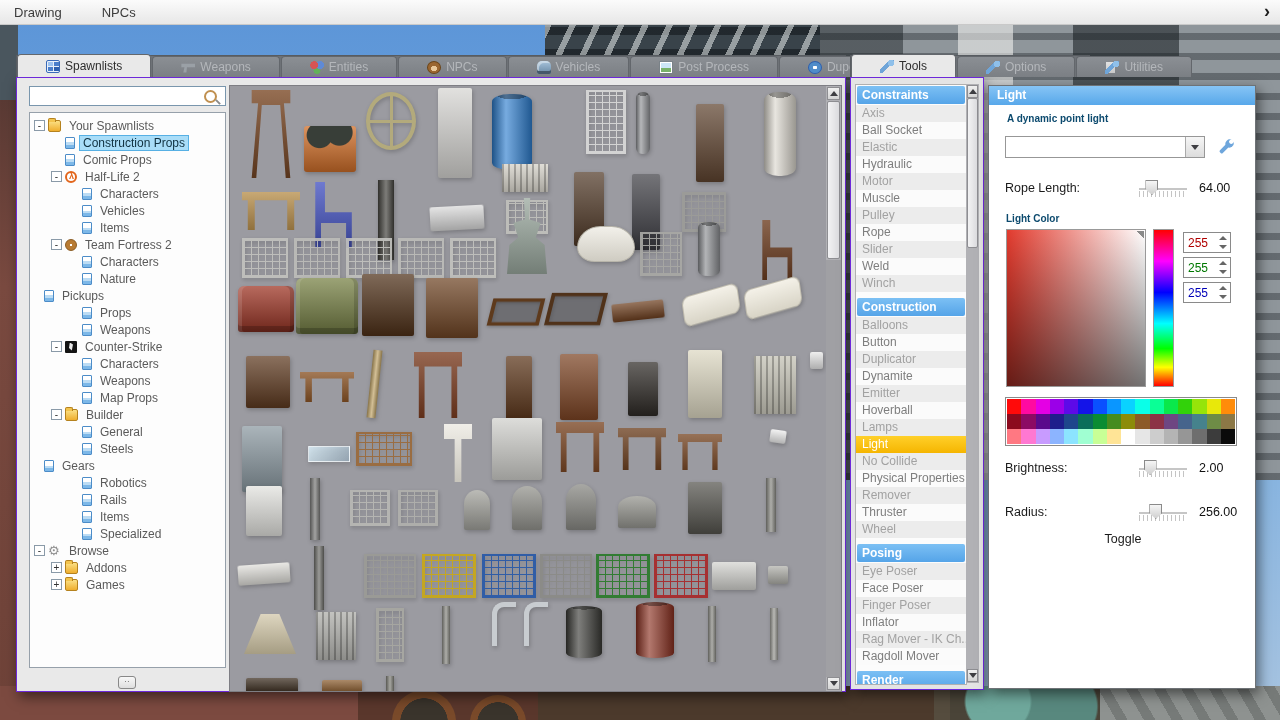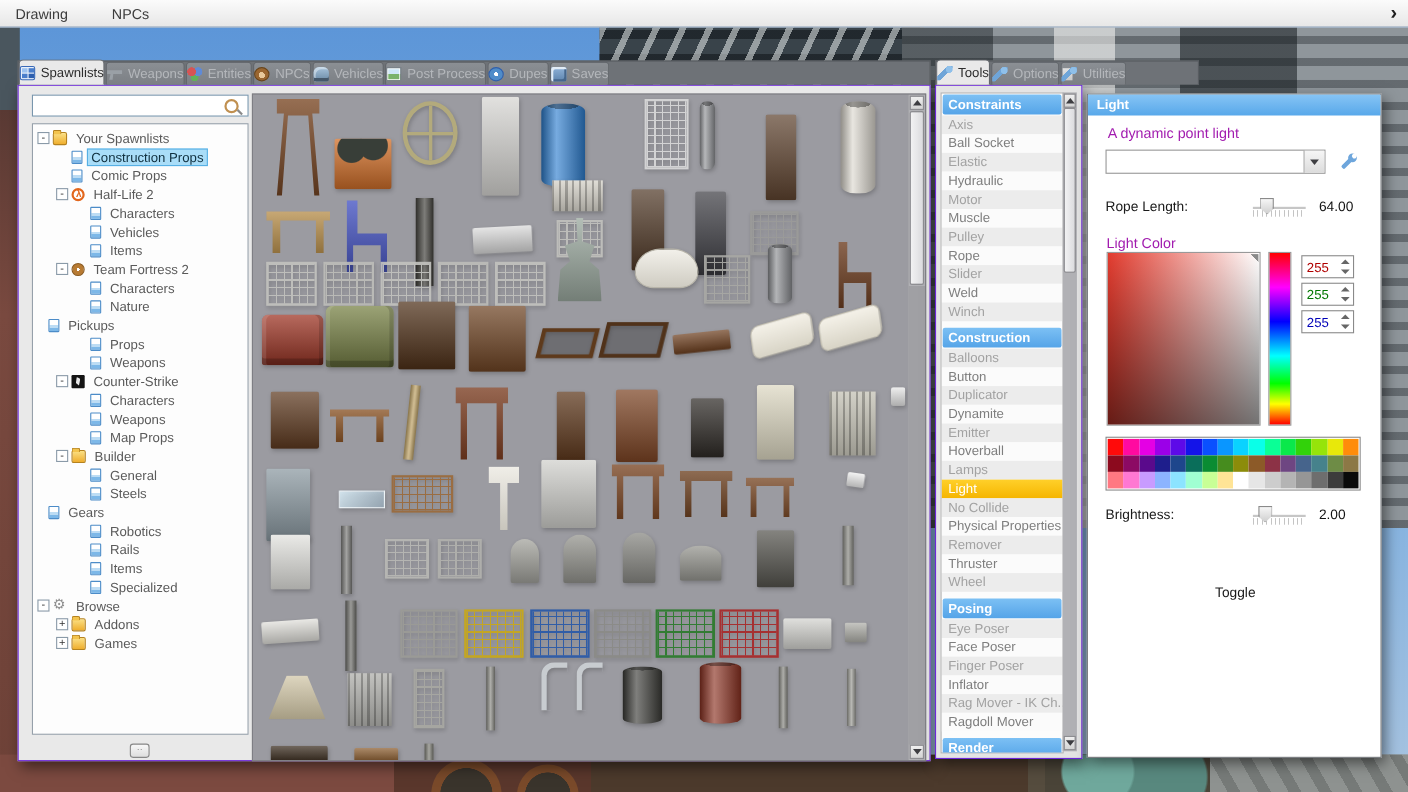--- a/index.html
+++ b/index.html
@@ -26,21 +26,21 @@
     background:repeating-linear-gradient(60deg,#8e9290 0 14px,#767a78 14px 24px);}
   
   #menubar{position:absolute;left:0;top:0;width:1280px;height:25px;z-index:40;
     background:linear-gradient(#fbfbfb,#e7e7e7);border-bottom:1px solid #c9c9c9;
     display:flex;align-items:center;padding-left:14px;box-sizing:border-box;}
   .menu-item{font-size:13px;color:#3c3c3c;margin-right:40px;cursor:default;}
   #menu-chevron{position:absolute;right:10px;top:1px;font-size:18px;font-weight:bold;color:#1e1e1e;}
   
   .tabstrip{position:absolute;height:22px;background:#6e7277;border:1px solid #585c61;border-bottom:none;
     display:flex;align-items:flex-end;z-index:30;box-sizing:border-box;}
-  .tab{display:flex;align-items:center;height:20px;padding:0 0;font-size:12px;color:#b4b7bb;
+  .tab{display:flex;align-items:center;height:20px;padding:0 28px;font-size:12px;color:#b4b7bb;
     background:linear-gradient(#8b8f94,#7b7f84);border:1px solid #63676c;border-bottom:none;
     border-radius:4px 4px 0 0;margin-right:1px;white-space:nowrap;cursor:default;}
   .tab.active{background:#e9e9e9;color:#2d2d2d;height:22px;}
   .window{position:absolute;background:#e9e9e9;border:1px solid #6d28d9;z-index:25;
     box-shadow:3px 5px 12px rgba(0,0,0,.5);box-sizing:border-box;}
   
   .ti{width:14px;height:13px;margin-right:5px;position:relative;flex:0 0 auto;}
   .ti-spawnlists{background-color:#e8f0fa;border:1px solid #3a6ab8;box-sizing:border-box;border-radius:2px;
     background-image:linear-gradient(#9cc2f0,#9cc2f0),linear-gradient(#4a7ecb,#4a7ecb),linear-gradient(#4a7ecb,#4a7ecb),linear-gradient(#2d5fae,#2d5fae);
     background-size:5px 4px;background-position:1px 1px,7px 1px,1px 6px,7px 6px;background-repeat:no-repeat;}
@@ -131,21 +131,21 @@
   #tool-list{position:absolute;left:4px;top:6px;width:112px;height:601px;background:#fcfcfc;border:1px solid #b0b0b0;overflow:hidden;box-sizing:border-box;}
   .tool-header{height:18px;margin:1px;background:linear-gradient(#7cc0f4,#55a4e8);border-radius:2px;color:#fff;font-weight:bold;font-size:12px;line-height:18px;padding-left:5px;}
   .tool-header.gap{margin-top:6px;}
   .tool-item{height:17px;font-size:12px;line-height:17px;padding-left:6px;white-space:nowrap;overflow:hidden;}
   .tool-item.even{background:#ececec;color:#a2a2a2;}
   .tool-item.odd{background:#fbfbfb;color:#7e7e7e;}
   .tool-item.sel{background:linear-gradient(#ffd02a,#f5b500);color:#fff;}
   
   #light-panel{left:988px;top:85px;width:268px;height:604px;background:#fff;border:1px solid #6e7276;z-index:26;}
   #light-title{height:19px;background:linear-gradient(#86c4f5,#58a8ea);color:#fff;font-weight:bold;font-size:12px;line-height:19px;padding-left:8px;}
-  .lp-label{position:absolute;font-size:13px;color:#a21caf;}
+  .lp-label{position:absolute;font-size:10px;color:#0c4a6e;font-weight:bold;}
   #combo{position:absolute;left:16px;top:50px;width:200px;height:22px;background:#fff;border:1px solid #979797;box-sizing:border-box;}
   #combo .val{position:absolute;left:4px;top:3px;font-size:12px;color:#222;}
   #combo-btn{position:absolute;right:0;top:0;width:18px;height:20px;background:linear-gradient(#f6f6f6,#dcdcdc);border-left:1px solid #aaa;display:flex;align-items:center;justify-content:center;}
   #wrench-btn{position:absolute;left:226px;top:50px;width:22px;height:22px;}
   .slider-row{position:absolute;left:0;width:268px;height:22px;}
   .sl-label{position:absolute;left:16px;top:3px;font-size:12.5px;color:#1a1a1a;}
   .slider{position:absolute;left:150px;top:0;width:48px;height:22px;}
   .sl-track{position:absolute;left:0;right:0;top:10px;height:2px;background:#c6c6c6;}
   .sl-ticks{position:absolute;left:0;right:0;top:13px;height:6px;background:repeating-linear-gradient(90deg,#c4c4c4 0 1px,transparent 1px 4px);}
   .sl-thumb{position:absolute;top:2px;width:13px;height:15px;background:linear-gradient(#f6f6f6,#d0d0d0);border:1px solid #8a8a8a;box-sizing:border-box;
@@ -651,15 +651,24 @@
   <div class="slider-row" style="top:372px">
     <span class="sl-label">Brightness:</span>
     <div class="slider">
       <div class="sl-track"></div>
       <div class="sl-ticks"></div>
       <div class="sl-thumb" style="left: calc(22% - 6px);"></div>
     </div>
     <span class="sl-value">2.00</span>
   </div>
 
+  <div class="slider-row" style="top:416px">
+    <span class="sl-label">Radius:</span>
+    <div class="slider">
+      <div class="sl-track"></div>
+      <div class="sl-ticks"></div>
+      <div class="sl-thumb" style="left: calc(34% - 6px);"></div>
+    </div>
+    <span class="sl-value">256.00</span>
+  </div>
 
   <div id="toggle-label">Toggle</div>
 </div>
 
 </body></html>

